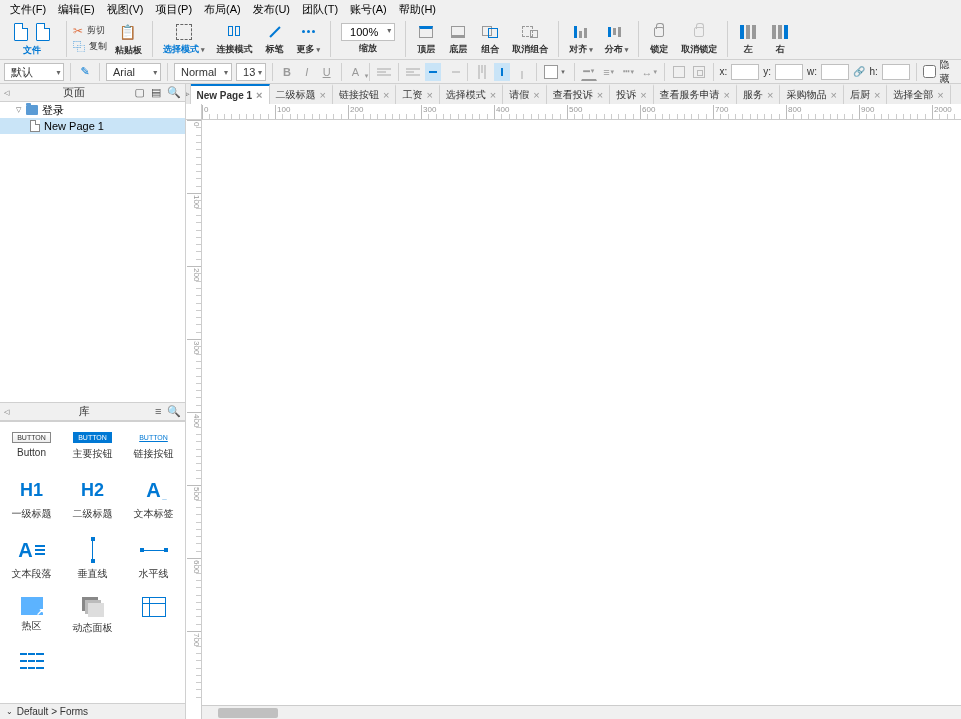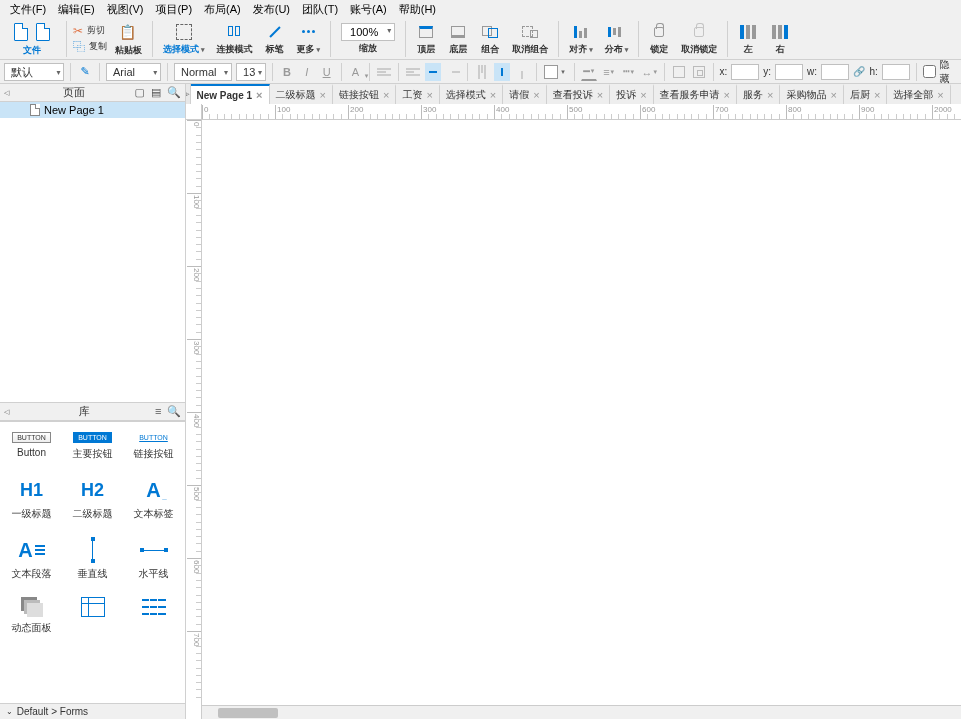--- a/index.html
+++ b/index.html
@@ -442,20 +442,26 @@
     <div class="panel-header">
       <span class="tri">◁</span>
       <span class="panel-title">页面</span>
       <span class="icons">
         <span>▢</span>
         <span>▤</span>
         <span>🔍</span>
       </span>
     </div>
     <div class="page-tree" id="page-tree">
+        <div class="tree-item">
+          <span class="indent1"></span>
+          <span class="tree-tri">▽</span>
+          <span class="folder-icon"></span>
+          <span>登录</span>
+        </div>
         <div class="tree-item selected">
           <span class="indent2"></span>
           <span class="page-icon"></span>
           <span>New Page 1</span>
         </div>
       </div>
 
     <div class="lib-panel">
       <div class="panel-header">
         <span class="tri">◁</span>
@@ -506,20 +512,24 @@
             </div>
             <div class="lib-label">垂直线</div>
           </div>
           <div class="lib-item">
             <div class="lib-icon hline">
               <span class="dot"></span>
               <span class="ln"></span>
               <span class="dot"></span>
             </div>
             <div class="lib-label">水平线</div>
+          </div>
+          <div class="lib-item">
+            <div class="lib-icon hotzone"></div>
+            <div class="lib-label">热区</div>
           </div>
           <div class="lib-item">
             <div class="lib-icon dyn-panel">
               <span></span>
               <span></span>
               <span></span>
             </div>
             <div class="lib-label">动态面板</div>
           </div>
           <div class="lib-item">

